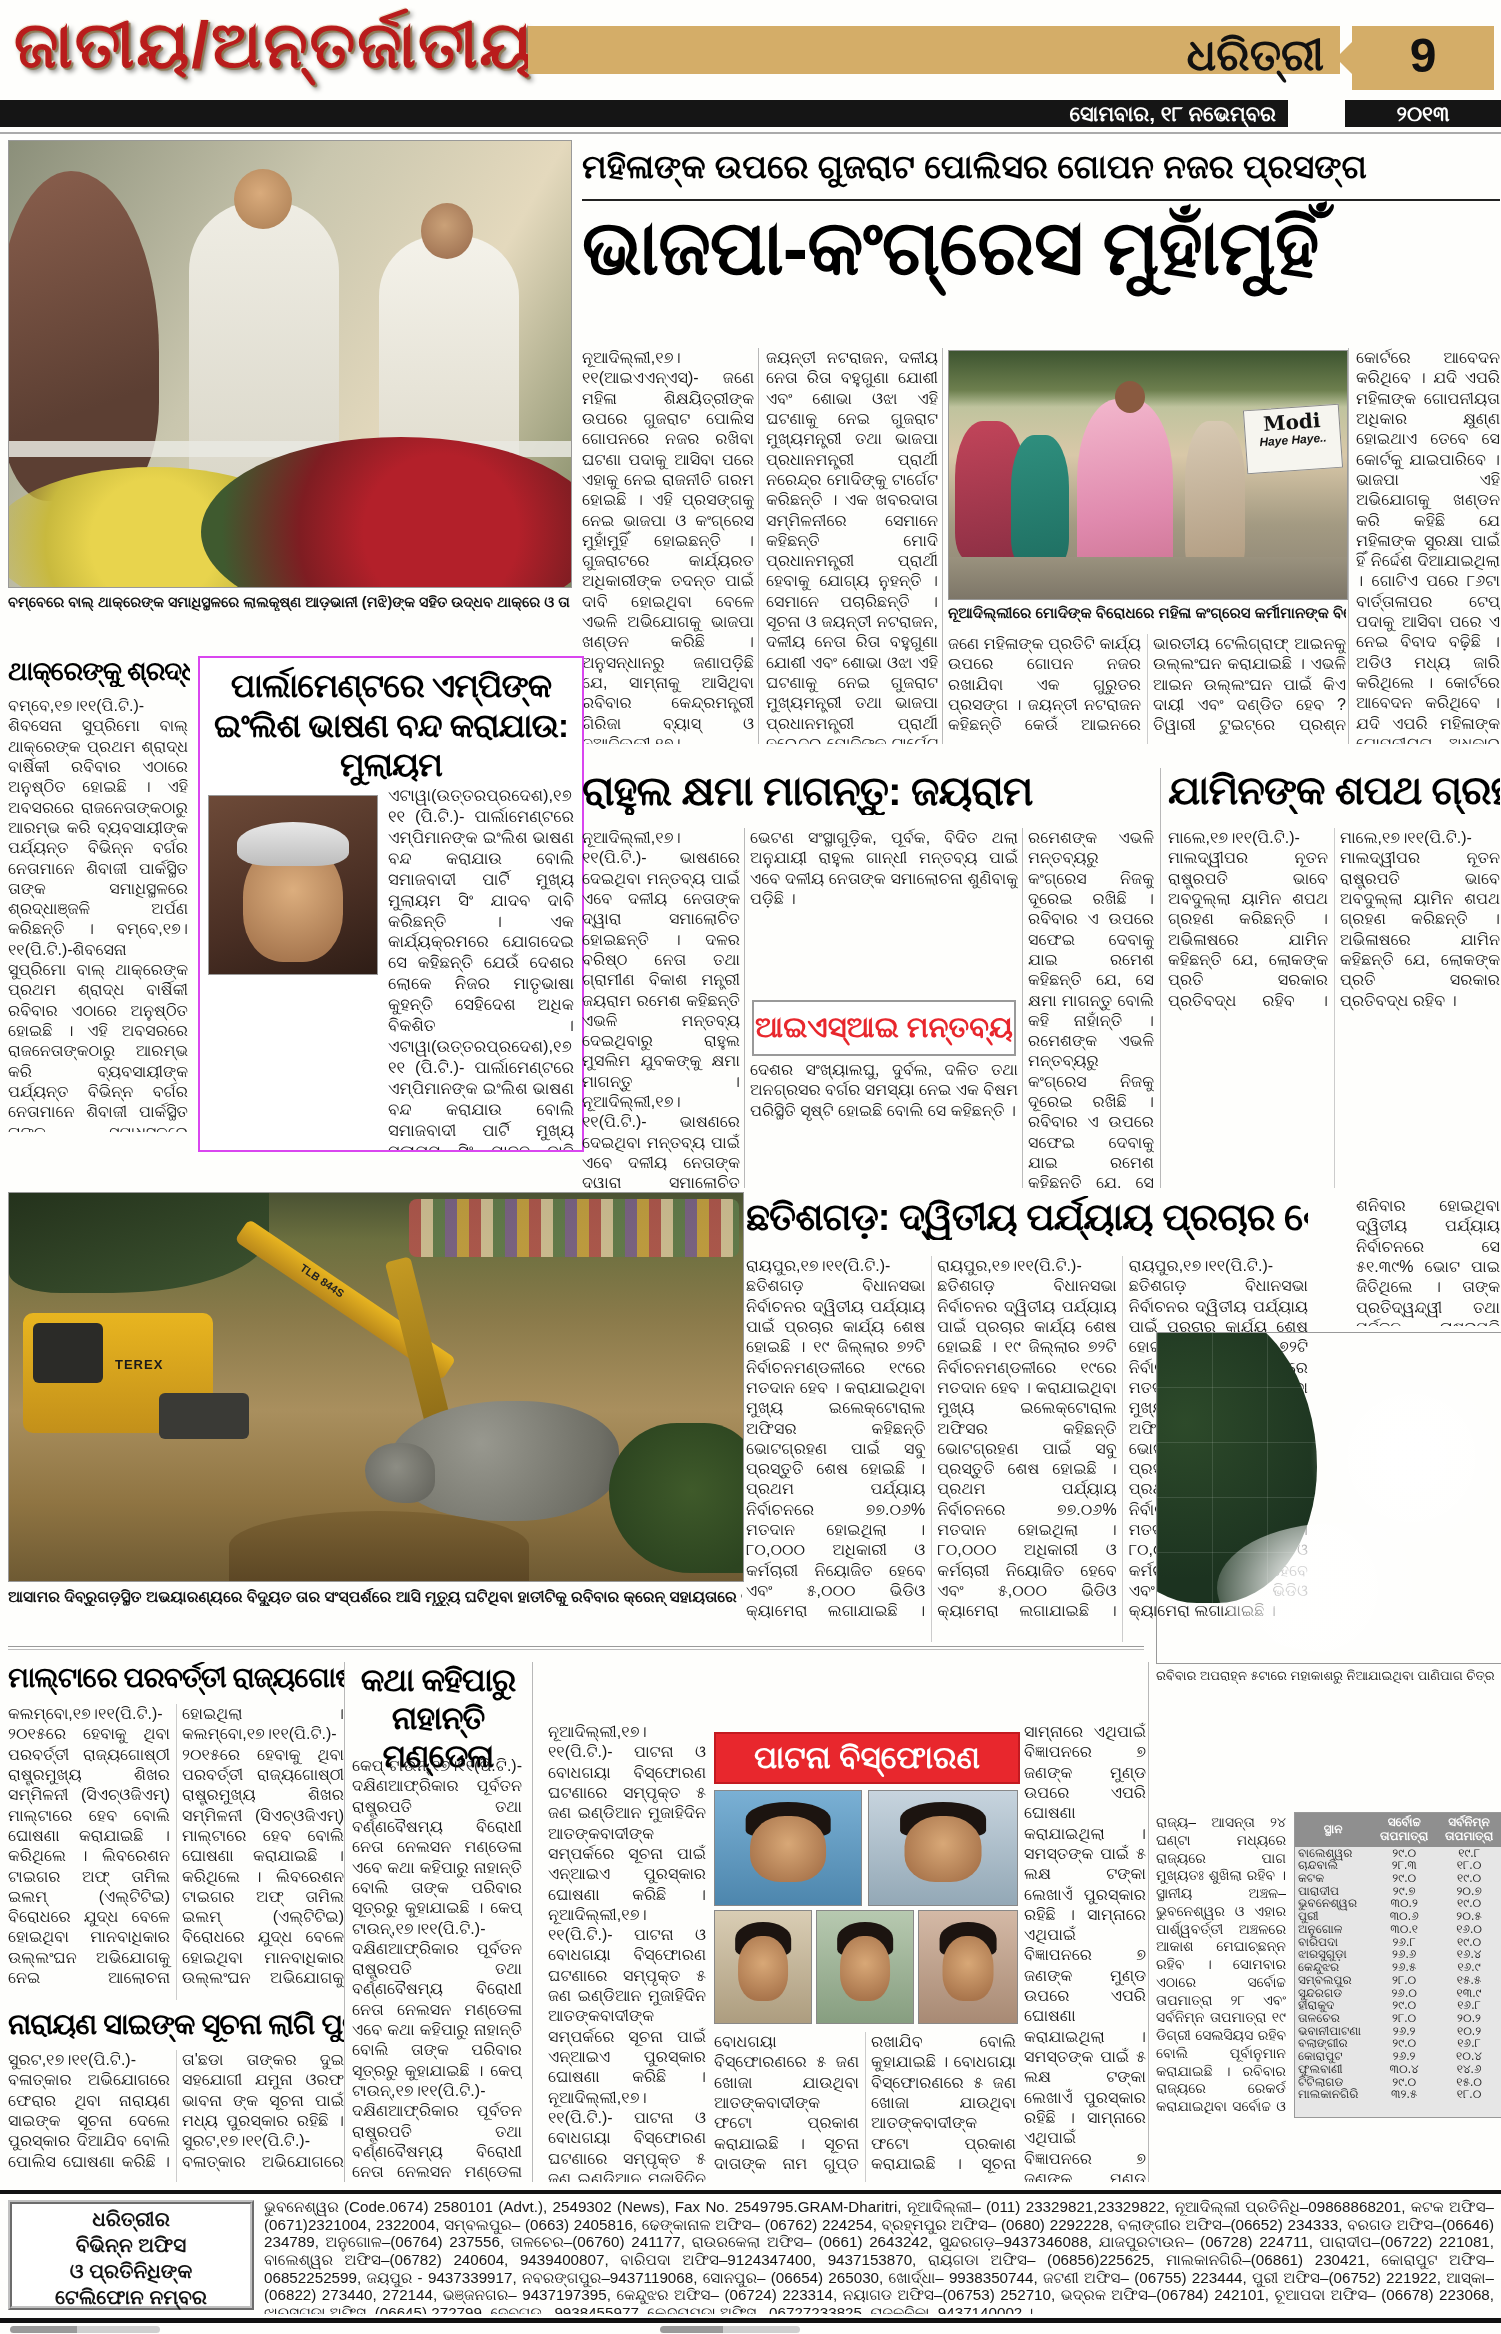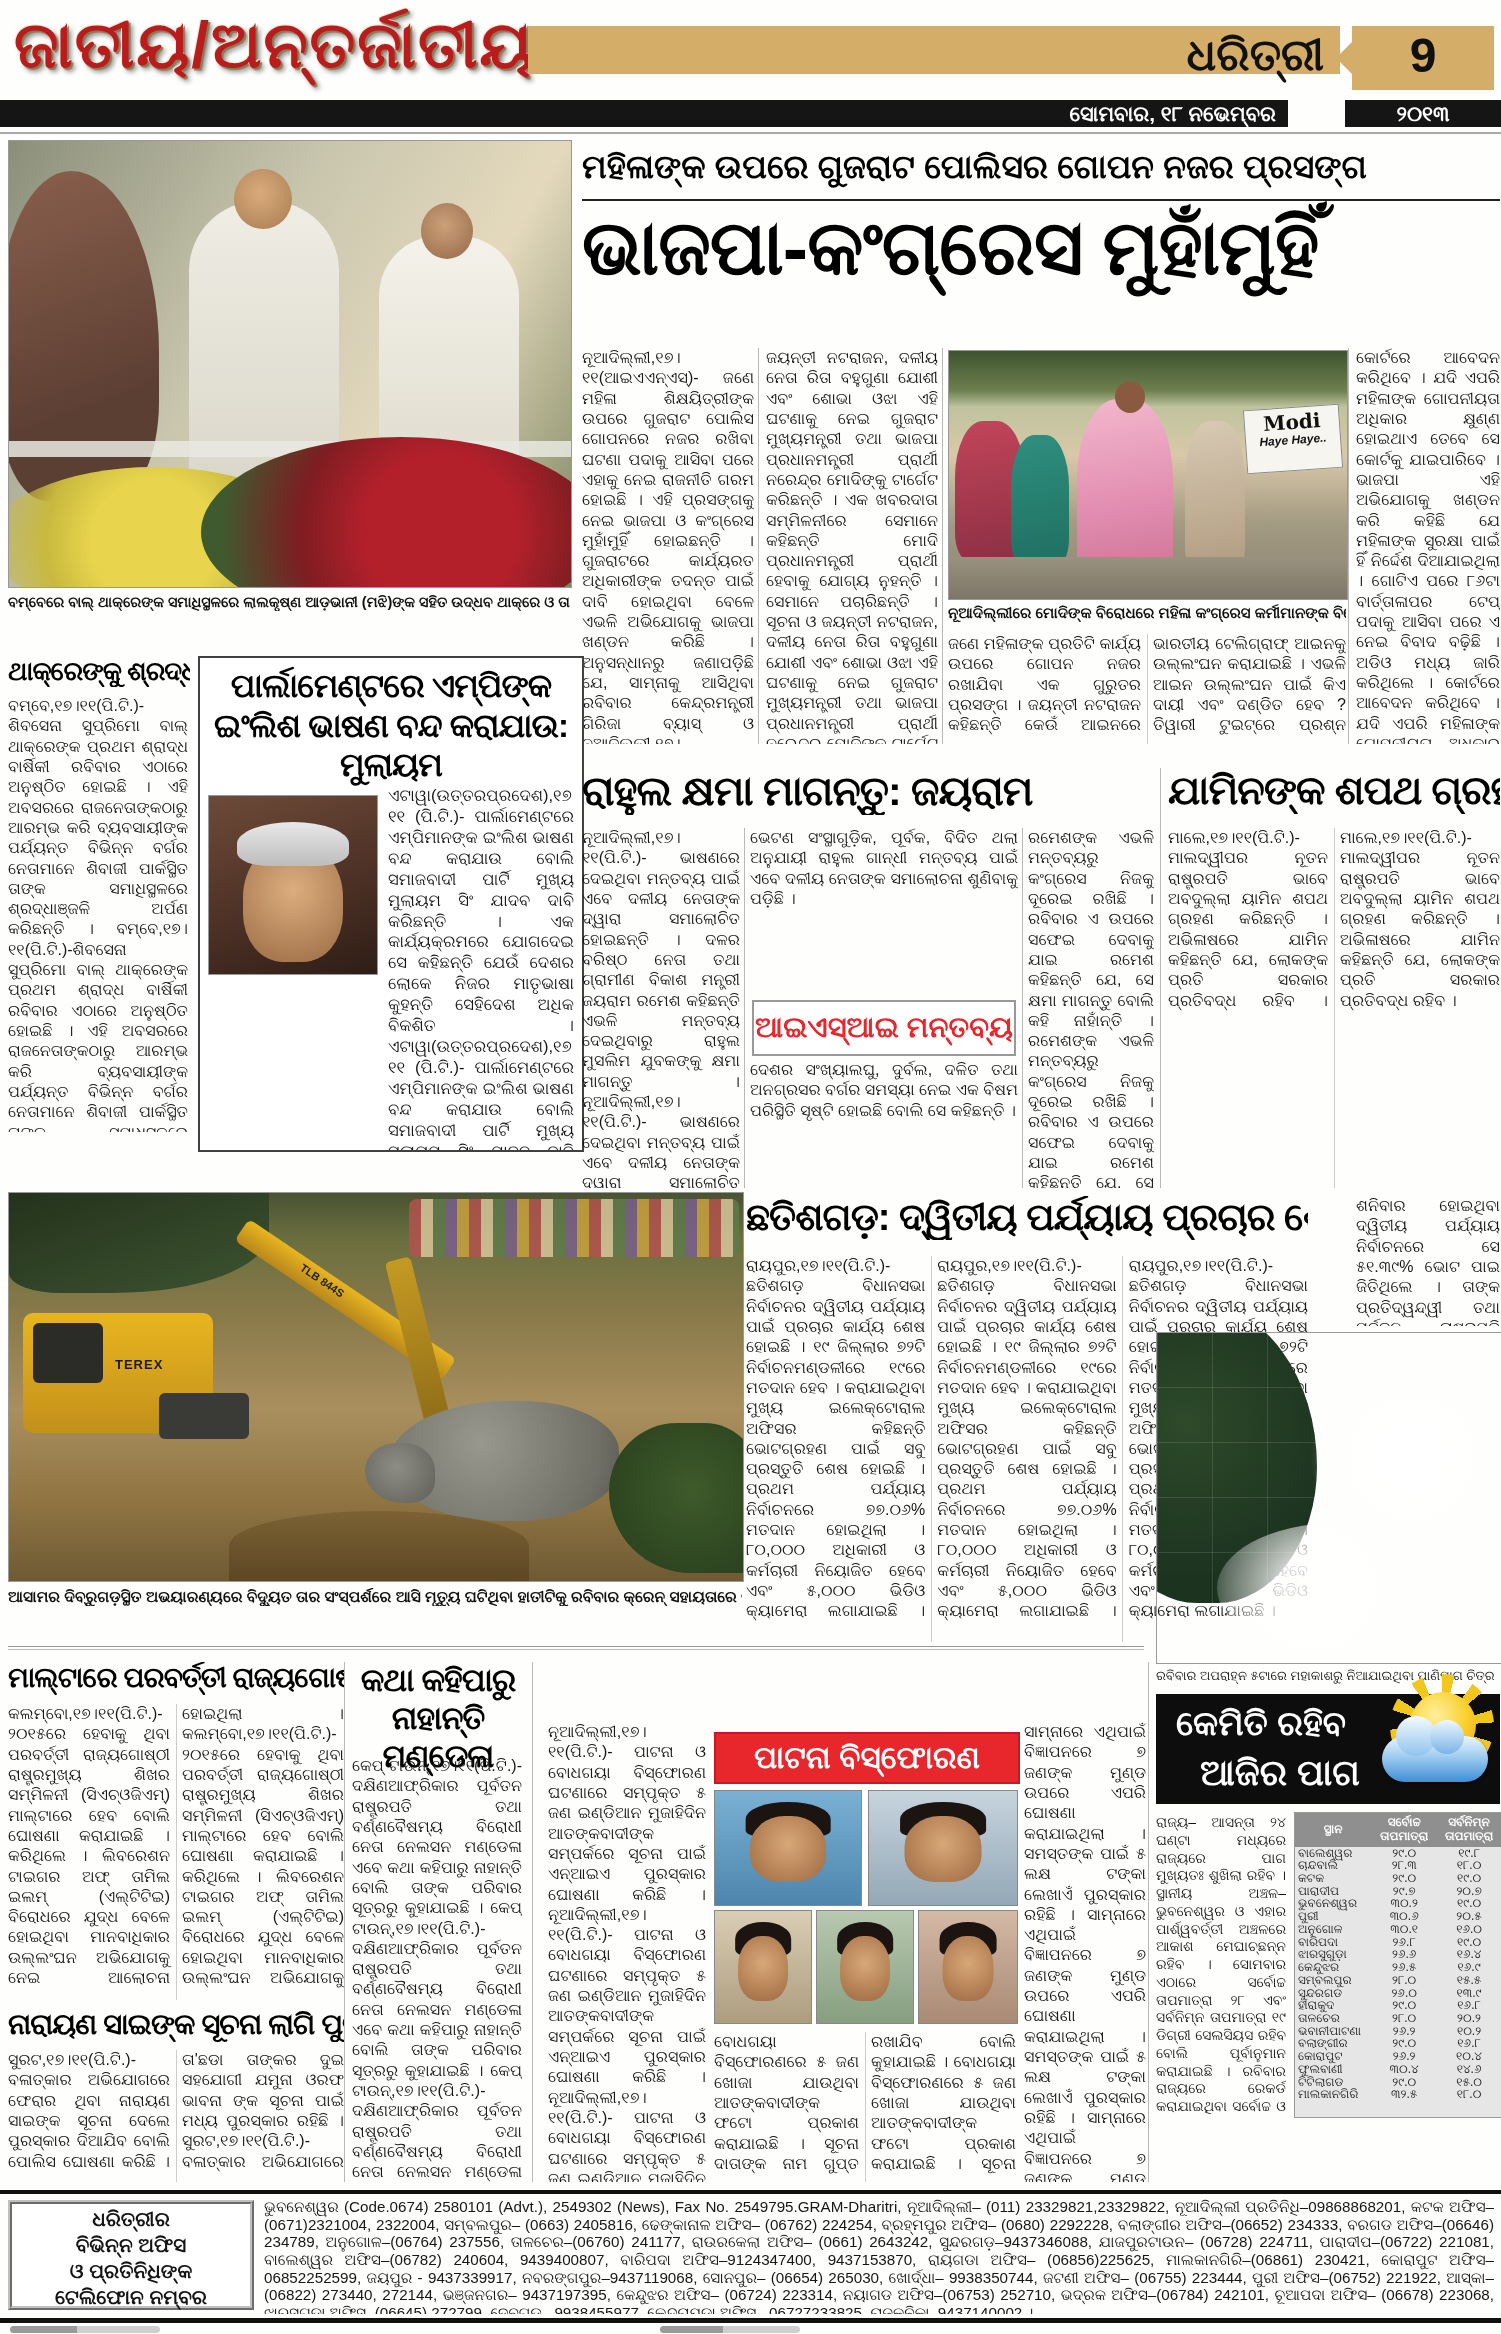--- a/index.html
+++ b/index.html
@@ -99,21 +99,21 @@
   </div>
   <div class="abs cap nowrap" style="left:948px;top:604px;width:398px;font-size:15px;">ନୂଆଦିଲ୍ଲୀରେ ମୋଦିଙ୍କ ବିରୋଧରେ ମହିଳା କଂଗ୍ରେସ କର୍ମୀମାନଙ୍କ ବିକ୍ଷୋଭ ।</div>
   <div class="abs bt cols2" style="left:948px;top:634px;width:398px;height:110px;">ଜଣେ ମହିଳାଙ୍କ ପ୍ରତିଟି କାର୍ଯ୍ୟ ଉପରେ ଗୋପନ ନଜର ରଖାଯିବା ଏକ ଗୁରୁତର ପ୍ରସଙ୍ଗ । ଜୟନ୍ତୀ ନଟରାଜନ କହିଛନ୍ତି କେଉଁ ଆଇନରେ ଭାରତୀୟ ଟେଲିଗ୍ରାଫ୍ ଆଇନକୁ ଉଲ୍ଲଂଘନ କରାଯାଇଛି । ଏଭଳି ଆଇନ ଉଲ୍ଲଂଘନ ପାଇଁ କିଏ ଦାୟୀ ଏବଂ ଦଣ୍ଡିତ ହେବ ? ତିୱାରୀ ଟୁଇଟ୍‌ରେ ପ୍ରଶ୍ନ କରିଛନ୍ତି । ତେବେ ଆଇନ ଅନୁସାରେ ସେ</div>
 
   <div class="vr" style="left:1348px;top:348px;height:396px;"></div>
   <div class="abs bt" style="left:1356px;top:348px;width:144px;height:396px;">କୋର୍ଟରେ ଆବେଦନ କରିଥିବେ । ଯଦି ଏପରି ମହିଳାଙ୍କ ଗୋପନୀୟତା ଅଧିକାର କ୍ଷୁଣ୍ଣ ହୋଇଥାଏ ତେବେ ସେ କୋର୍ଟକୁ ଯାଇପାରିବେ । ଭାଜପା ଏହି ଅଭିଯୋଗକୁ ଖଣ୍ଡନ କରି କହିଛି ଯେ ମହିଳାଙ୍କ ସୁରକ୍ଷା ପାଇଁ ହିଁ ନିର୍ଦ୍ଦେଶ ଦିଆଯାଇଥିଲା । ଗୋଟିଏ ପରେ ୮୬ଟା ବାର୍ତ୍ତାଳାପର ଟେପ୍ ପଦାକୁ ଆସିବା ପରେ ଏ ନେଇ ବିବାଦ ବଢ଼ିଛି । ଅଡିଓ ମଧ୍ୟ ଜାରି କରିଥିଲେ । କୋର୍ଟରେ ଆବେଦନ କରିଥିବେ । ଯଦି ଏପରି ମହିଳାଙ୍କ ଗୋପନୀୟତା ଅଧିକାର କ୍ଷୁଣ୍ଣ ହୋଇଥାଏ ତେବେ ସେ କୋର୍ଟକୁ ଯାଇପାରିବେ । ଭାଜପା ଏହି ଅଭିଯୋଗକୁ ଖଣ୍ଡନ କରି କହିଛି ଯେ ମହିଳାଙ୍କ ସୁରକ୍ଷା ପାଇଁ ହିଁ ନିର୍ଦ୍ଦେଶ ଦିଆଯାଇଥିଲା । ଗୋଟିଏ ପରେ ୮୬ଟା ବାର୍ତ୍ତାଳାପର ଟେପ୍ ପଦାକୁ ଆସିବା ପରେ ଏ ନେଇ ବିବାଦ ବଢ଼ିଛି । ଅଡିଓ ମଧ୍ୟ ଜାରି କରିଥିଲେ ।</div>
 
   <div class="abs h-big nowrap" style="left:8px;top:656px;width:182px;font-size:26px;">ଥାକ୍‌ରେଙ୍କୁ ଶ୍ରଦ୍ଧାଞ୍ଜଳି</div>
   <div class="abs bt" style="left:8px;top:696px;width:180px;height:436px;">ବମ୍ବେ,୧୭।୧୧(ପି.ଟି.)-ଶିବସେନା ସୁପ୍ରିମୋ ବାଲ୍ ଥାକ୍‌ରେଙ୍କ ପ୍ରଥମ ଶ୍ରାଦ୍ଧ ବାର୍ଷିକୀ ରବିବାର ଏଠାରେ ଅନୁଷ୍ଠିତ ହୋଇଛି । ଏହି ଅବସରରେ ରାଜନେତାଙ୍କଠାରୁ ଆରମ୍ଭ କରି ବ୍ୟବସାୟୀଙ୍କ ପର୍ଯ୍ୟନ୍ତ ବିଭିନ୍ନ ବର୍ଗର ନେତାମାନେ ଶିବାଜୀ ପାର୍କସ୍ଥିତ ତାଙ୍କ ସମାଧିସ୍ଥଳରେ ଶ୍ରଦ୍ଧାଞ୍ଜଳି ଅର୍ପଣ କରିଛନ୍ତି । ବମ୍ବେ,୧୭।୧୧(ପି.ଟି.)-ଶିବସେନା ସୁପ୍ରିମୋ ବାଲ୍ ଥାକ୍‌ରେଙ୍କ ପ୍ରଥମ ଶ୍ରାଦ୍ଧ ବାର୍ଷିକୀ ରବିବାର ଏଠାରେ ଅନୁଷ୍ଠିତ ହୋଇଛି । ଏହି ଅବସରରେ ରାଜନେତାଙ୍କଠାରୁ ଆରମ୍ଭ କରି ବ୍ୟବସାୟୀଙ୍କ ପର୍ଯ୍ୟନ୍ତ ବିଭିନ୍ନ ବର୍ଗର ନେତାମାନେ ଶିବାଜୀ ପାର୍କସ୍ଥିତ ତାଙ୍କ ସମାଧିସ୍ଥଳରେ ଶ୍ରଦ୍ଧାଞ୍ଜଳି ଅର୍ପଣ କରିଛନ୍ତି ।</div>
 
-  <div class="abs" style="left:198px;top:656px;width:366px;height:476px;border:2px solid #404040;padding:8px;background:#fff;overflow:hidden;">
+  <div class="abs" style="left:198px;top:656px;width:366px;height:476px;border:2px solid #d946ef;padding:8px;background:#fff;overflow:hidden;">
     <div class="h-big" style="font-size:33px;line-height:1.2;text-align:center;">ପାର୍ଲାମେଣ୍ଟରେ ଏମ୍‌ପିଙ୍କ ଇଂଲିଶ ଭାଷଣ ବନ୍ଦ କରାଯାଉ: ମୁଲାୟମ</div>
     <div style="float:left;width:168px;height:178px;margin:10px 10px 4px 0;border:1px solid #999;background:linear-gradient(160deg,#6d4a38,#4a2f24 60%,#2e1d16);position:relative;overflow:hidden;">
       <span class="shape" style="left:34px;top:46px;width:100px;height:120px;border-radius:46% 46% 40% 40%;background:radial-gradient(circle at 50% 40%,#dcae7e,#a87850 80%);"></span>
       <span class="shape" style="left:28px;top:26px;width:112px;height:44px;border-radius:50% 50% 30% 30%;background:linear-gradient(180deg,#e8e8e8,#bdbdbd);"></span>
     </div>
     <div class="bt" style="font-size:16.5px;">ଏଟାୱା(ଉତ୍ତରପ୍ରଦେଶ),୧୭।୧୧ (ପି.ଟି.)- ପାର୍ଲାମେଣ୍ଟରେ ଏମ୍‌ପିମାନଙ୍କ ଇଂଲିଶ ଭାଷଣ ବନ୍ଦ କରାଯାଉ ବୋଲି ସମାଜବାଦୀ ପାର୍ଟି ମୁଖ୍ୟ ମୁଲାୟମ ସିଂ ଯାଦବ ଦାବି କରିଛନ୍ତି । ଏକ କାର୍ଯ୍ୟକ୍ରମରେ ଯୋଗଦେଇ ସେ କହିଛନ୍ତି ଯେଉଁ ଦେଶର ଲୋକେ ନିଜର ମାତୃଭାଷା କୁହନ୍ତି ସେହିଦେଶ ଅଧିକ ବିକଶିତ । ଏଟାୱା(ଉତ୍ତରପ୍ରଦେଶ),୧୭।୧୧ (ପି.ଟି.)- ପାର୍ଲାମେଣ୍ଟରେ ଏମ୍‌ପିମାନଙ୍କ ଇଂଲିଶ ଭାଷଣ ବନ୍ଦ କରାଯାଉ ବୋଲି ସମାଜବାଦୀ ପାର୍ଟି ମୁଖ୍ୟ ମୁଲାୟମ ସିଂ ଯାଦବ ଦାବି କରିଛନ୍ତି । ଏକ କାର୍ଯ୍ୟକ୍ରମରେ ଯୋଗଦେଇ ସେ କହିଛନ୍ତି ଯେଉଁ ଦେଶର ଲୋକେ ନିଜର ମାତୃଭାଷା କୁହନ୍ତି ସେହିଦେଶ ଅଧିକ ବିକଶିତ । ଏଟାୱା(ଉତ୍ତରପ୍ରଦେଶ),୧୭।୧୧ (ପି.ଟି.)- ପାର୍ଲାମେଣ୍ଟରେ ଏମ୍‌ପିମାନଙ୍କ ଇଂଲିଶ ଭାଷଣ ବନ୍ଦ କରାଯାଉ ବୋଲି ସମାଜବାଦୀ ପାର୍ଟି ମୁଖ୍ୟ ମୁଲାୟମ ସିଂ ଯାଦବ ଦାବି କରିଛନ୍ତି । ଏକ କାର୍ଯ୍ୟକ୍ରମରେ ଯୋଗଦେଇ ସେ କହିଛନ୍ତି ଯେଉଁ ଦେଶର ଲୋକେ ନିଜର ମାତୃଭାଷା କୁହନ୍ତି ସେହିଦେଶ ଅଧିକ ବିକଶିତ ।</div>
   </div>
 
   <div class="abs h-big nowrap" style="left:582px;top:768px;width:574px;font-size:41px;">ରାହୁଲ କ୍ଷମା ମାଗନ୍ତୁ: ଜୟରାମ</div>
   <div class="abs bt" style="left:582px;top:828px;width:158px;height:360px;">ନୂଆଦିଲ୍ଲୀ,୧୭।୧୧(ପି.ଟି.)- ଭାଷଣରେ ଦେଇଥିବା ମନ୍ତବ୍ୟ ପାଇଁ ଏବେ ଦଳୀୟ ନେତାଙ୍କ ଦ୍ୱାରା ସମାଲୋଚିତ ହୋଇଛନ୍ତି । ଦଳର ବରିଷ୍ଠ ନେତା ତଥା ଗ୍ରାମୀଣ ବିକାଶ ମନ୍ତ୍ରୀ ଜୟରାମ ରମେଶ କହିଛନ୍ତି ଏଭଳି ମନ୍ତବ୍ୟ ଦେଇଥିବାରୁ ରାହୁଲ ମୁସଲିମ ଯୁବକଙ୍କୁ କ୍ଷମା ମାଗନ୍ତୁ । ନୂଆଦିଲ୍ଲୀ,୧୭।୧୧(ପି.ଟି.)- ଭାଷଣରେ ଦେଇଥିବା ମନ୍ତବ୍ୟ ପାଇଁ ଏବେ ଦଳୀୟ ନେତାଙ୍କ ଦ୍ୱାରା ସମାଲୋଚିତ ହୋଇଛନ୍ତି । ଦଳର ବରିଷ୍ଠ ନେତା ତଥା ଗ୍ରାମୀଣ ବିକାଶ ମନ୍ତ୍ରୀ ଜୟରାମ ରମେଶ କହିଛନ୍ତି ଏଭଳି ମନ୍ତବ୍ୟ ଦେଇଥିବାରୁ ରାହୁଲ ମୁସଲିମ ଯୁବକଙ୍କୁ କ୍ଷମା ମାଗନ୍ତୁ ।</div>
@@ -202,29 +202,20 @@
     </div>
   <div class="shot" style="left:918px;top:1910px;width:98px;height:112px;background:linear-gradient(180deg,#d4b9a6,#a88a74);">
       <span class="hair"></span>
       <span class="face"></span>
     </div>
   <div class="abs bt cols2" style="left:714px;top:2032px;width:302px;height:150px;">ବୋଧଗୟା ବିସ୍ଫୋରଣରେ ୫ ଜଣ ଖୋଜା ଯାଉଥିବା ଆତଙ୍କବାଦୀଙ୍କ ଫଟୋ ପ୍ରକାଶ କରାଯାଇଛି । ସୂଚନା ଦାତାଙ୍କ ନାମ ଗୁପ୍ତ ରଖାଯିବ ବୋଲି କୁହାଯାଇଛି । ବୋଧଗୟା ବିସ୍ଫୋରଣରେ ୫ ଜଣ ଖୋଜା ଯାଉଥିବା ଆତଙ୍କବାଦୀଙ୍କ ଫଟୋ ପ୍ରକାଶ କରାଯାଇଛି । ସୂଚନା ଦାତାଙ୍କ ନାମ ଗୁପ୍ତ ରଖାଯିବ ବୋଲି କୁହାଯାଇଛି ।</div>
   <div class="abs bt" style="left:1024px;top:1722px;width:122px;height:460px;">ସାମ୍ନାରେ ଏଥିପାଇଁ ବିଜ୍ଞାପନରେ ୭ ଜଣଙ୍କ ମୁଣ୍ଡ ଉପରେ ଏପରି ଘୋଷଣା କରାଯାଇଥିଲା । ସମସ୍ତଙ୍କ ପାଇଁ ୫ ଲକ୍ଷ ଟଙ୍କା ଲେଖାଏଁ ପୁରସ୍କାର ରହିଛି । ସାମ୍ନାରେ ଏଥିପାଇଁ ବିଜ୍ଞାପନରେ ୭ ଜଣଙ୍କ ମୁଣ୍ଡ ଉପରେ ଏପରି ଘୋଷଣା କରାଯାଇଥିଲା । ସମସ୍ତଙ୍କ ପାଇଁ ୫ ଲକ୍ଷ ଟଙ୍କା ଲେଖାଏଁ ପୁରସ୍କାର ରହିଛି । ସାମ୍ନାରେ ଏଥିପାଇଁ ବିଜ୍ଞାପନରେ ୭ ଜଣଙ୍କ ମୁଣ୍ଡ ଉପରେ ଏପରି ଘୋଷଣା କରାଯାଇଥିଲା । ସମସ୍ତଙ୍କ ପାଇଁ ୫ ଲକ୍ଷ ଟଙ୍କା ଲେଖାଏଁ ପୁରସ୍କାର ରହିଛି ।</div>
 
   <div class="vr" style="left:1148px;top:1662px;height:520px;"></div>
 
-  <div class="abs" style="left:1156px;top:1694px;width:344px;height:110px;background:#0d0d0d;">
-    <span style="position:absolute;left:20px;top:10px;font-size:34px;font-weight:bold;color:#fff;">କେମିତି ରହିବ</span>
-    <span style="position:absolute;left:44px;top:58px;font-size:36px;font-weight:bold;color:#fff;">ଆଜିର ପାଗ</span>
-    <span class="sunwrap" style="right:-6px;top:-22px;">
-      <span class="sunrays"></span>
-      <span class="suncore"></span>
-      <span class="cloud"></span>
-    </span>
-  </div>
   <div class="abs bt" style="left:1156px;top:1814px;width:130px;height:300px;font-size:14px;">ରାଜ୍ୟ– ଆସନ୍ତା ୨୪ ଘଣ୍ଟା ମଧ୍ୟରେ ରାଜ୍ୟରେ ପାଗ ମୁଖ୍ୟତଃ ଶୁଖିଲା ରହିବ । ସ୍ଥାନୀୟ ଅଞ୍ଚଳ– ଭୁବନେଶ୍ୱର ଓ ଏହାର ପାର୍ଶ୍ୱବର୍ତ୍ତୀ ଅଞ୍ଚଳରେ ଆକାଶ ମେଘାଚ୍ଛନ୍ନ ରହିବ । ସୋମବାର ଏଠାରେ ସର୍ବୋଚ୍ଚ ତାପମାତ୍ରା ୨୮ ଏବଂ ସର୍ବନିମ୍ନ ତାପମାତ୍ରା ୧୯ ଡିଗ୍ରୀ ସେଲସିୟସ ରହିବ ବୋଲି ପୂର୍ବାନୁମାନ କରାଯାଇଛି । ରବିବାର ରାଜ୍ୟରେ ରେକର୍ଡ କରାଯାଇଥିବା ସର୍ବୋଚ୍ଚ ଓ ସର୍ବନିମ୍ନ ତାପମାତ୍ରା ନିମ୍ନରେ ଦିଆଗଲା ।</div>
   <div class="abs" style="left:1294px;top:1812px;width:206px;height:304px;border:1px solid #999;overflow:hidden;background:#e6e6e6;">
     <table class="temp">
       <thead>
         <tr>
           <th style="width:37%;">ସ୍ଥାନ</th>
           <th style="width:32%;">ସର୍ବୋଚ୍ଚ ତାପମାତ୍ରା</th>
           <th style="width:31%;">ସର୍ବନିମ୍ନ ତାପମାତ୍ରା</th>
         </tr>
       </thead>

